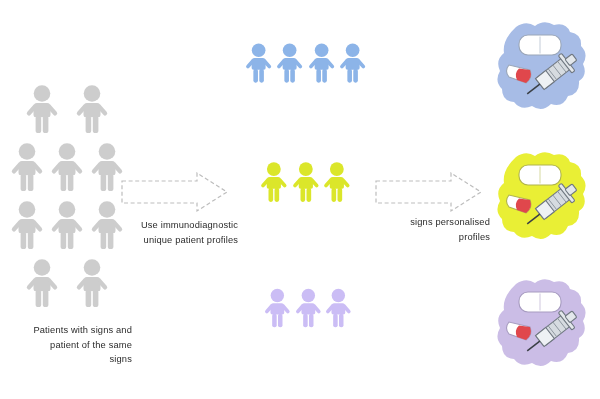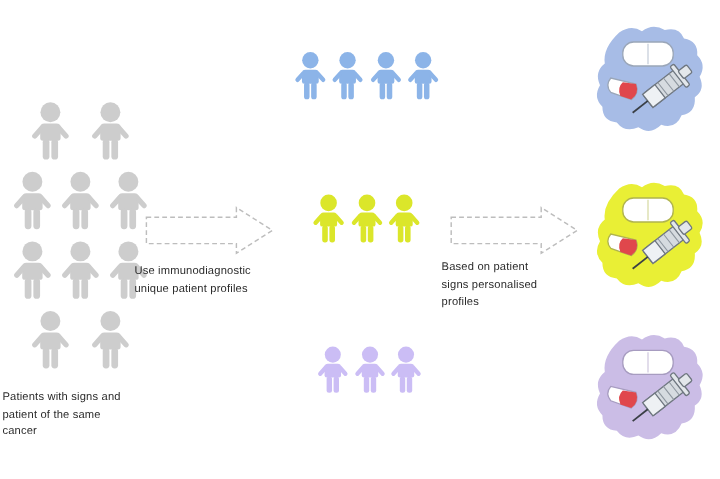--- a/index.html
+++ b/index.html
@@ -21,21 +21,21 @@
   .people-row {
     display: flex;
     align-items: flex-end;
     justify-content: center;
   }
   .person { display: block; }
 
   
   .caption {
     position: absolute;
-    text-align: left;
+    text-align: right;
     color: #2b2b2b;
     font-size: 9.3px;
     line-height: 14.5px;
     letter-spacing: .15px;
   }
 
   
   .arrow { position: absolute; }
 
   
@@ -137,40 +137,39 @@
         <path d="M27.2 20.5 L33.6 27.8 Q35.2 29.6 33.4 31.1 Q31.8 32.4 30.4 30.8 L24.8 24.6 Z" fill="#cdcdcd"></path>
         <rect x="12.6" y="32" width="5.6" height="17" rx="2.6" fill="#cdcdcd"></rect>
         <rect x="19.8" y="32" width="5.6" height="17" rx="2.6" fill="#cdcdcd"></rect>
       </svg>
     </div>
   </div>
 
   <div class="caption" style="left:2px; top:323px; width:130px;">
     <div>Patients with signs and</div>
     <div>patient of the same</div>
-    <div>cancer</div>
+    <div>signs</div>
   </div>
 
   <div class="arrow" style="left:119px; top:170px;">
     <svg width="112" height="44" viewBox="0 0 112 44">
       <path d="M3 11 L78 11 L78 3 L108 22 L78 41 L78 33 L3 33 Z" fill="none" stroke="#bdbdbd" stroke-width="1.2" stroke-dasharray="4 2.6" stroke-linejoin="miter"></path>
     </svg>
   </div>
   <div class="caption" style="left:112px; top:218px; width:126px;">
     <div>Use immunodiagnostic</div>
     <div>unique patient profiles</div>
   </div>
 
   <div class="arrow" style="left:373px; top:170px;">
     <svg width="112" height="44" viewBox="0 0 112 44">
       <path d="M3 11 L78 11 L78 3 L108 22 L78 41 L78 33 L3 33 Z" fill="none" stroke="#bdbdbd" stroke-width="1.2" stroke-dasharray="4 2.6" stroke-linejoin="miter"></path>
     </svg>
   </div>
   <div class="caption" style="left:368px; top:215px; width:122px;">
-    <div>Based on patient</div>
     <div>signs personalised</div>
     <div>profiles</div>
   </div>
 
   <div class="abs people-row" style="left:243px; top:38px; width:125px; gap:0px;">
     <svg class="person" width="34" height="50" viewBox="0 0 38 50">
       <circle cx="19" cy="9.5" r="8.3" fill="#8cb4e8"></circle>
       <path d="M10.5 22.5 Q10.5 19 14 19 L24 19 Q27.5 19 27.5 22.5 L27.5 31 Q27.5 33.2 25.3 33.2 L12.7 33.2 Q10.5 33.2 10.5 31 Z" fill="#8cb4e8"></path>
       <path d="M10.8 20.5 L4.4 27.8 Q2.8 29.6 4.6 31.1 Q6.2 32.4 7.6 30.8 L13.2 24.6 Z" fill="#8cb4e8"></path>
       <path d="M27.2 20.5 L33.6 27.8 Q35.2 29.6 33.4 31.1 Q31.8 32.4 30.4 30.8 L24.8 24.6 Z" fill="#8cb4e8"></path>

